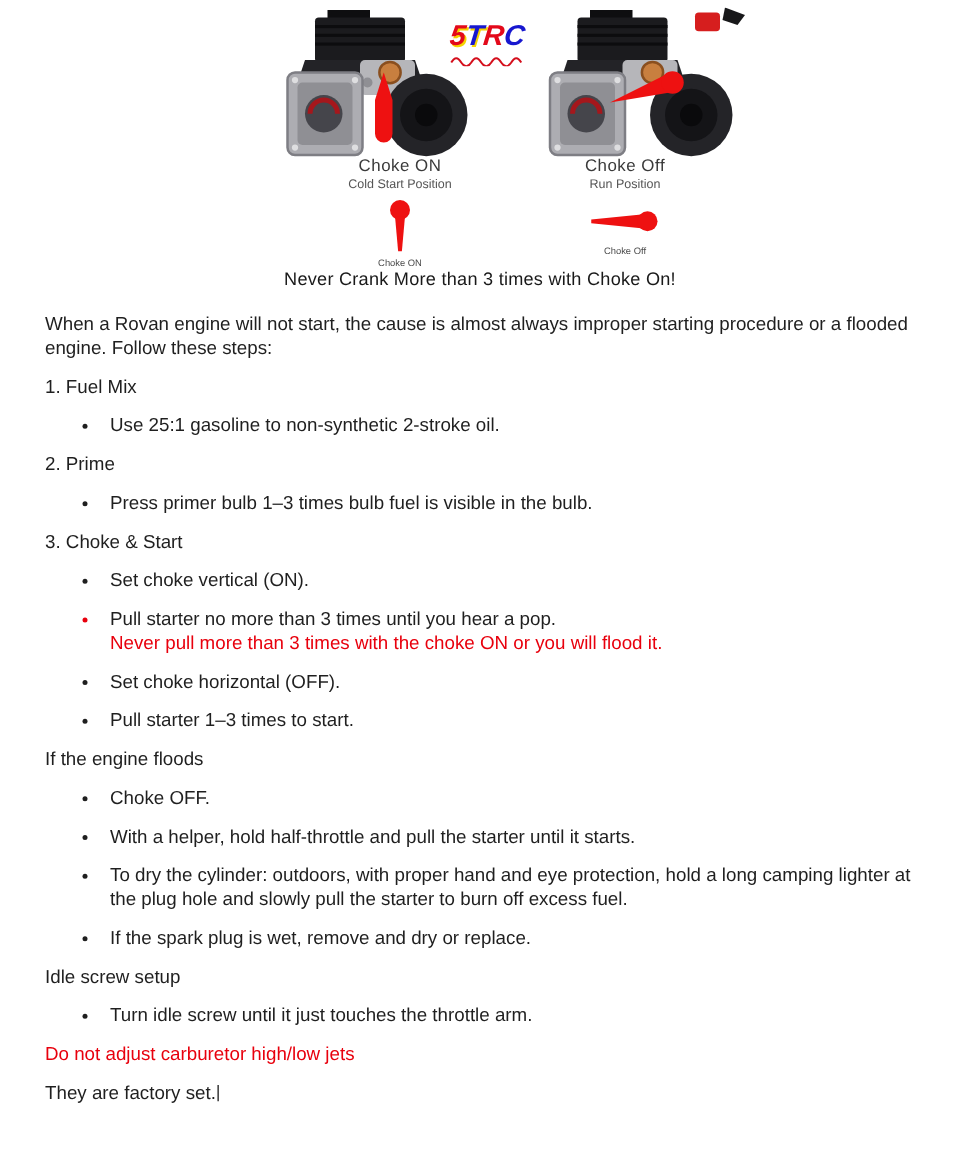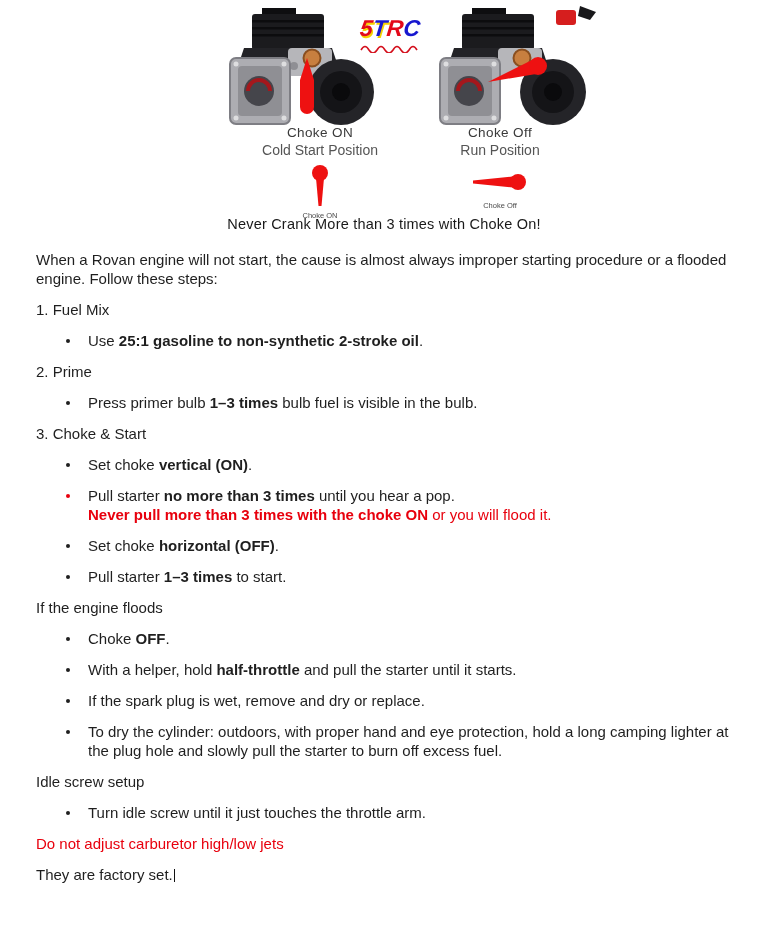--- a/index.html
+++ b/index.html
@@ -25,42 +25,42 @@
   .logo-text .l5{color:var(--logo_red,#e3091a);text-shadow:1.5px 1.5px 0 var(--logo_yellow,#f5d300);}
   .logo-text .lT{color:var(--logo_blue,#1717cf);text-shadow:1.5px 1.5px 0 var(--logo_yellow,#f5d300);}
   .logo-text .lR{color:var(--logo_red,#e3091a);}
   .logo-text .lC{color:var(--logo_blue,#1717cf);}
   .logo-script{margin-top:-1px;}
 
   .caption{position:absolute;text-align:center;width:150px;z-index:2;}
   .caption-left{left:245px;top:125px;}
   .caption-right{left:425px;top:125px;}
   .fig-title{font-size:13.5px;color:#3a3a3a;font-weight:500;letter-spacing:.4px;}
-  .fig-sub{font-size:14px;color:#555;margin-top:2px;}
+  .fig-sub{font-size:10px;color:#555;margin-top:2px;}
   .pin-wrap-v{margin-top:6px;height:44px;}
   .pin-wrap-h{margin-top:14px;height:20px;}
   .pin-label{font-size:7.5px;color:#4a4a4a;margin-top:3px;}
   .caption-right .pin-label{margin-top:9px;}
 
   .crank-warning{
     position:absolute;left:0;right:0;top:216px;text-align:center;
     font-size:14.5px;font-weight:500;color:#191919;letter-spacing:.2px;
   }
 
   
   .doc{margin:20px 36px 0;font-size:15px;line-height:19px;}
   .blk{margin:0 0 12px;}
   .blk.heading{font-weight:normal;}
   .blk.bullet{position:relative;padding-left:52px;}
   .dot{
     position:absolute;left:30px;top:7.5px;width:4px;height:4px;border-radius:50%;
     background:#1f1f1f;
   }
   .blk.red-bullet .dot{background:var(--red,#e8000d);}
-  .b{font-weight:bold;}
+  .b{font-weight:normal;}
   .red{color:var(--red,#e8000d);}
   .caret{
     display:inline-block;width:1.2px;height:13px;background:#111;
     vertical-align:-2px;margin-left:1px;
   }
 </style>
 </head>
 <body>
 
 <div class="page">
@@ -160,21 +160,21 @@
       <div class="blk heading"><span>2. Prime</span></div>
       <div class="blk bullet"><span class="dot"></span><span>Press primer bulb </span><span class="b">1–3 times</span><span> bulb fuel is visible in the bulb.</span></div>
       <div class="blk heading"><span>3. Choke &amp; Start</span></div>
       <div class="blk bullet"><span class="dot"></span><span>Set choke </span><span class="b">vertical (ON)</span><span>.</span></div>
       <div class="blk bullet red-bullet"><span class="dot"></span><span>Pull starter </span><span class="b">no more than 3 times</span><span> until you hear a pop.</span><br><span class="b red">Never pull more than 3 times with the choke ON</span><span class="red"> or you will flood it.</span></div>
       <div class="blk bullet"><span class="dot"></span><span>Set choke </span><span class="b">horizontal (OFF)</span><span>.</span></div>
       <div class="blk bullet"><span class="dot"></span><span>Pull starter </span><span class="b">1–3 times</span><span> to start.</span></div>
       <div class="blk heading"><span>If the engine floods</span></div>
       <div class="blk bullet"><span class="dot"></span><span>Choke </span><span class="b">OFF</span><span>.</span></div>
       <div class="blk bullet"><span class="dot"></span><span>With a helper, hold </span><span class="b">half-throttle</span><span> and pull the starter until it starts.</span></div>
+      <div class="blk bullet"><span class="dot"></span><span>To dry the cylinder: outdoors, with proper hand and eye protection, hold a long camping lighter at the plug hole and slowly pull the starter to burn off excess fuel.</span></div>
       <div class="blk bullet"><span class="dot"></span><span>If the spark plug is wet, remove and dry or replace.</span></div>
-      <div class="blk bullet"><span class="dot"></span><span>To dry the cylinder: outdoors, with proper hand and eye protection, hold a long camping lighter at the plug hole and slowly pull the starter to burn off excess fuel.</span></div>
       <div class="blk heading"><span>Idle screw setup</span></div>
       <div class="blk bullet"><span class="dot"></span><span>Turn idle screw until it just touches the throttle arm.</span></div>
       <div class="blk heading"><span class="red">Do not adjust carburetor high/low jets</span></div>
       <div class="blk para"><span>They are factory set.</span><span class="caret"></span></div>
     </div>
 
 </div>
 
 </body></html>

